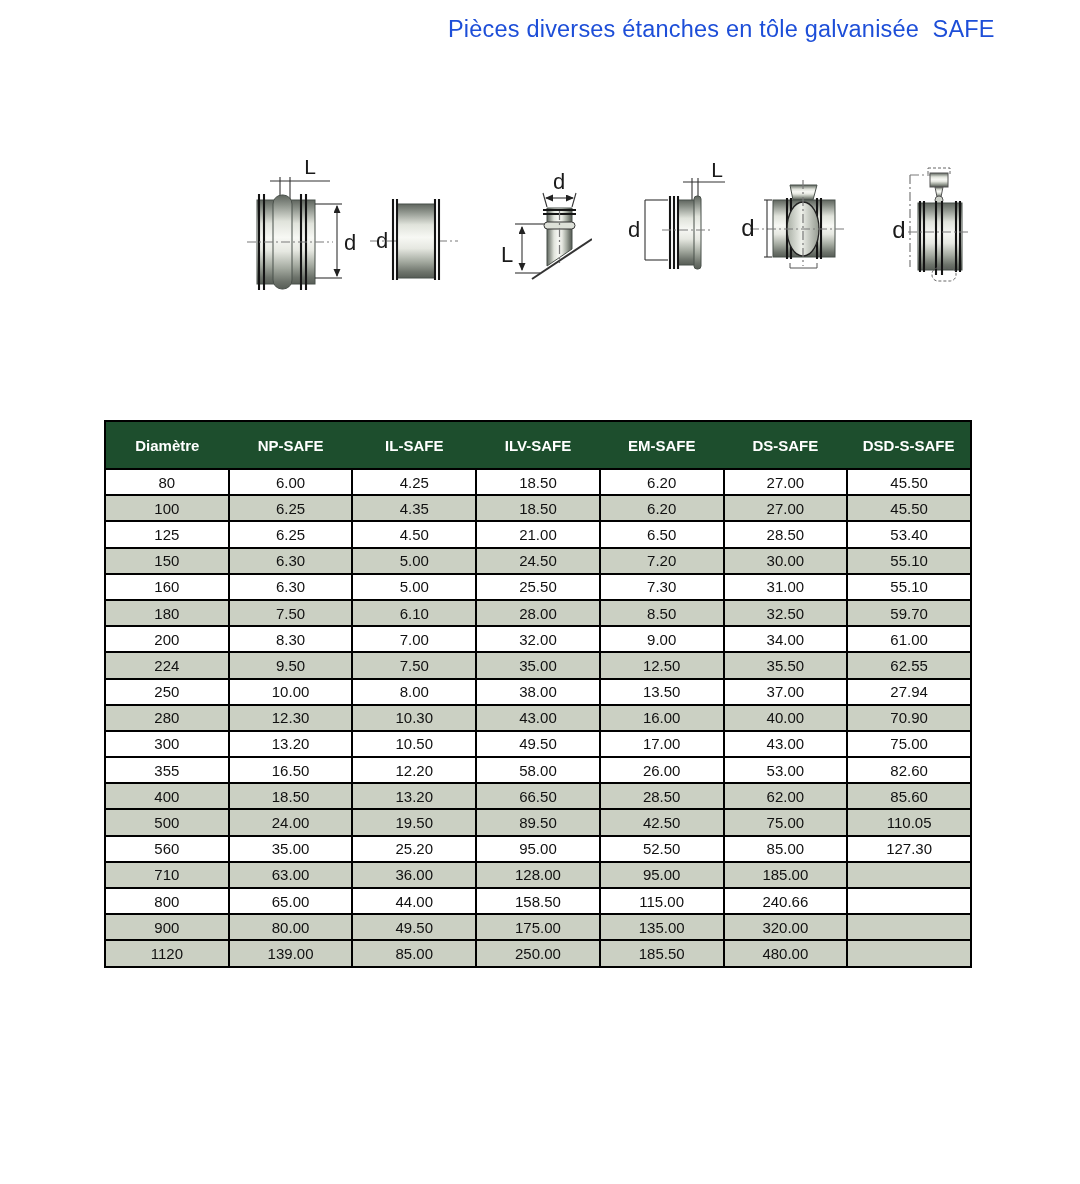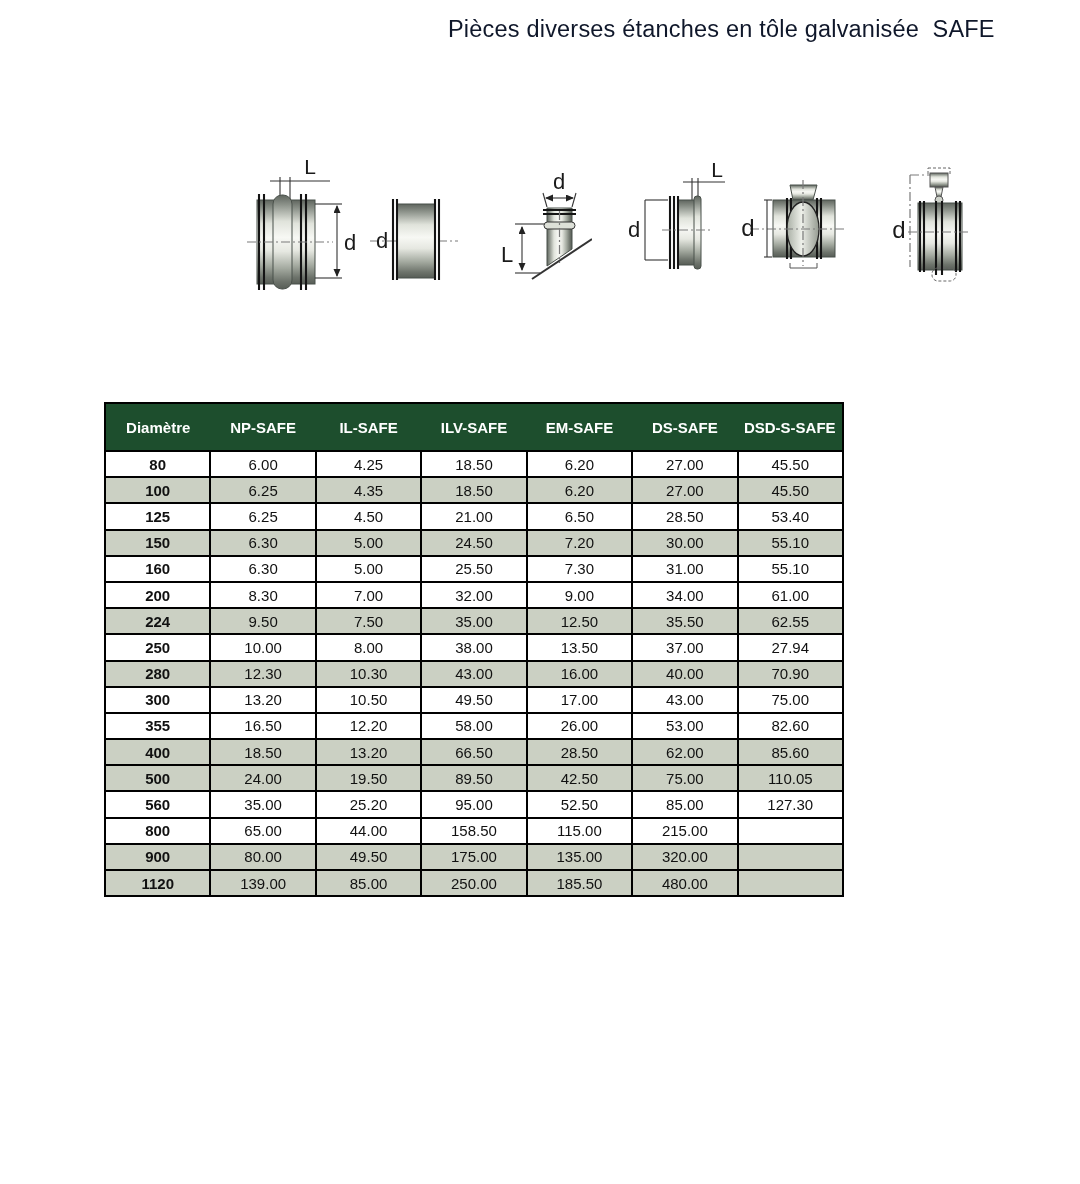--- a/index.html
+++ b/index.html
@@ -3,39 +3,39 @@
 <meta charset="utf-8">
 <style>
   * { margin:0; padding:0; box-sizing:border-box; }
   html,body { background:#ffffff; }
   body {
     width:1080px; height:1184px; position:relative;
     font-family:"Liberation Sans", sans-serif; color:#111;
   }
   .title {
     position:absolute; left:448px; top:16px;
-    font-size:23.5px; color:#0f172a; white-space:pre; letter-spacing:0.2px;
+    font-size:23.5px; color:#1d4ed8; white-space:pre; letter-spacing:0.2px;
   }
   .fig { position:absolute; }
   .fig svg { display:block; }
 
   table.data {
-    position:absolute; left:104px; top:402px; width:740px;
+    position:absolute; left:104px; top:420px; width:868px;
     border-collapse:collapse; border:2px solid #000; table-layout:fixed;
   }
   table.data th {
     background:#1d4e2d; color:#ffffff; font-size:15px; font-weight:bold;
     height:48px; border:0; border-bottom:2px solid #000; text-align:center;
   }
   table.data td {
     border:2px solid #000; text-align:center; font-size:15px;
     height:26.2px; padding:0; background:#ffffff; color:#111;
   }
   table.data tr.alt td { background:#cbd0c3; }
-  table.data td.diam { font-weight:bold; }
+  table.data td.diam { font-weight:normal; }
 
   .dimtext { font-family:"Liberation Sans", sans-serif; fill:#1a1a1a; }
   .thin { stroke:#333; stroke-width:1.1; fill:none; }
   .edge { stroke:#49504a; stroke-width:1; }
   .rib  { stroke:#141414; stroke-width:2.1; }
   .cl   { stroke:#7a7a7a; stroke-width:1.2; stroke-dasharray:9 3 2 3; fill:none; }
   .dash { stroke:#666; stroke-width:1; stroke-dasharray:3 2; fill:none; }
 </style>
 </head>
 <body>
@@ -236,20 +236,29 @@
       </tr>
       <tr>
         <td class="diam">160</td>
         <td class="val">6.30</td>
         <td class="val">5.00</td>
         <td class="val">25.50</td>
         <td class="val">7.30</td>
         <td class="val">31.00</td>
         <td class="val">55.10</td>
       </tr>
+      <tr class="alt">
+        <td class="diam">180</td>
+        <td class="val">7.50</td>
+        <td class="val">6.10</td>
+        <td class="val">28.00</td>
+        <td class="val">8.50</td>
+        <td class="val">32.50</td>
+        <td class="val">59.70</td>
+      </tr>
       <tr>
         <td class="diam">200</td>
         <td class="val">8.30</td>
         <td class="val">7.00</td>
         <td class="val">32.00</td>
         <td class="val">9.00</td>
         <td class="val">34.00</td>
         <td class="val">61.00</td>
       </tr>
       <tr class="alt">
@@ -317,27 +326,36 @@
       </tr>
       <tr>
         <td class="diam">560</td>
         <td class="val">35.00</td>
         <td class="val">25.20</td>
         <td class="val">95.00</td>
         <td class="val">52.50</td>
         <td class="val">85.00</td>
         <td class="val">127.30</td>
       </tr>
+      <tr class="alt">
+        <td class="diam">710</td>
+        <td class="val">63.00</td>
+        <td class="val">36.00</td>
+        <td class="val">128.00</td>
+        <td class="val">95.00</td>
+        <td class="val">185.00</td>
+        <td class="val"></td>
+      </tr>
       <tr>
         <td class="diam">800</td>
         <td class="val">65.00</td>
         <td class="val">44.00</td>
         <td class="val">158.50</td>
         <td class="val">115.00</td>
-        <td class="val">215.00</td>
+        <td class="val">240.66</td>
         <td class="val"></td>
       </tr>
       <tr class="alt">
         <td class="diam">900</td>
         <td class="val">80.00</td>
         <td class="val">49.50</td>
         <td class="val">175.00</td>
         <td class="val">135.00</td>
         <td class="val">320.00</td>
         <td class="val"></td>

